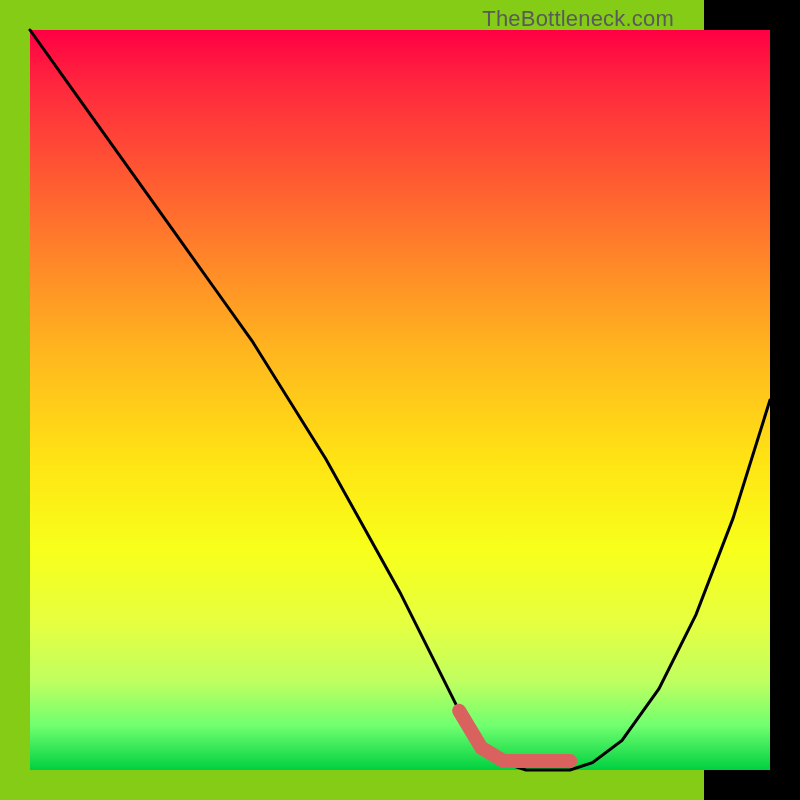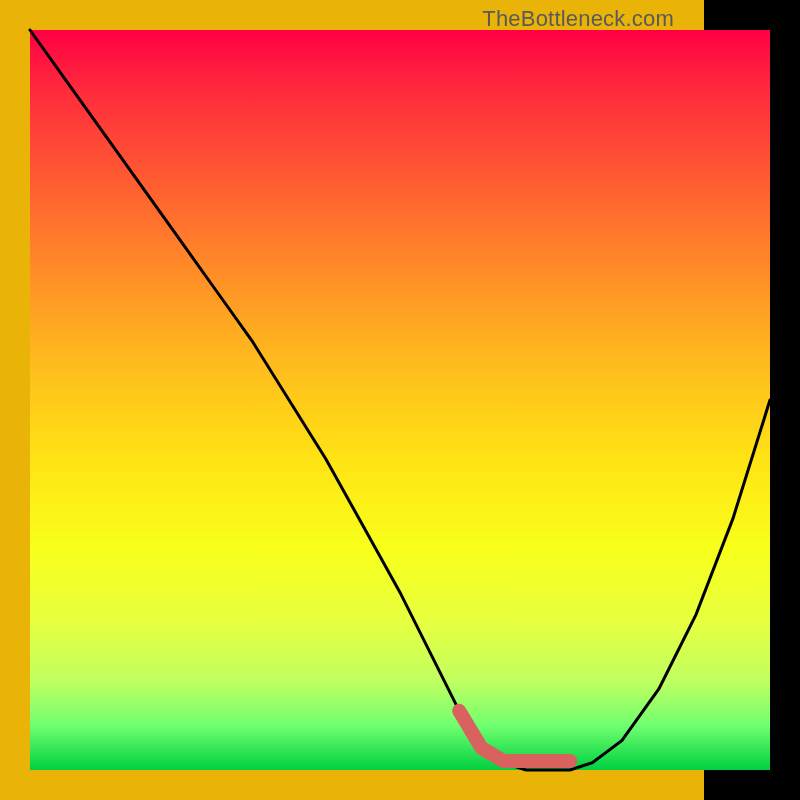--- a/index.html
+++ b/index.html
@@ -1,21 +1,21 @@
 <!DOCTYPE html>
 <html><head>
 <meta charset="utf-8">
 <style>
   * { margin: 0; padding: 0; box-sizing: border-box; }
   html, body { width: 800px; height: 800px; overflow: hidden; background: #000; }
   .frame {
     position: relative;
     width: 704px;
     height: 800px;
-    background: #eab308;
+    background: #84cc16;
   }
   .plot-area {
     position: absolute;
     left: 30px;
     top: 30px;
     width: 740px;
     height: 740px;
     background: linear-gradient(to bottom,
       #ff0044 0%,
       #ff2a3d 8%,

